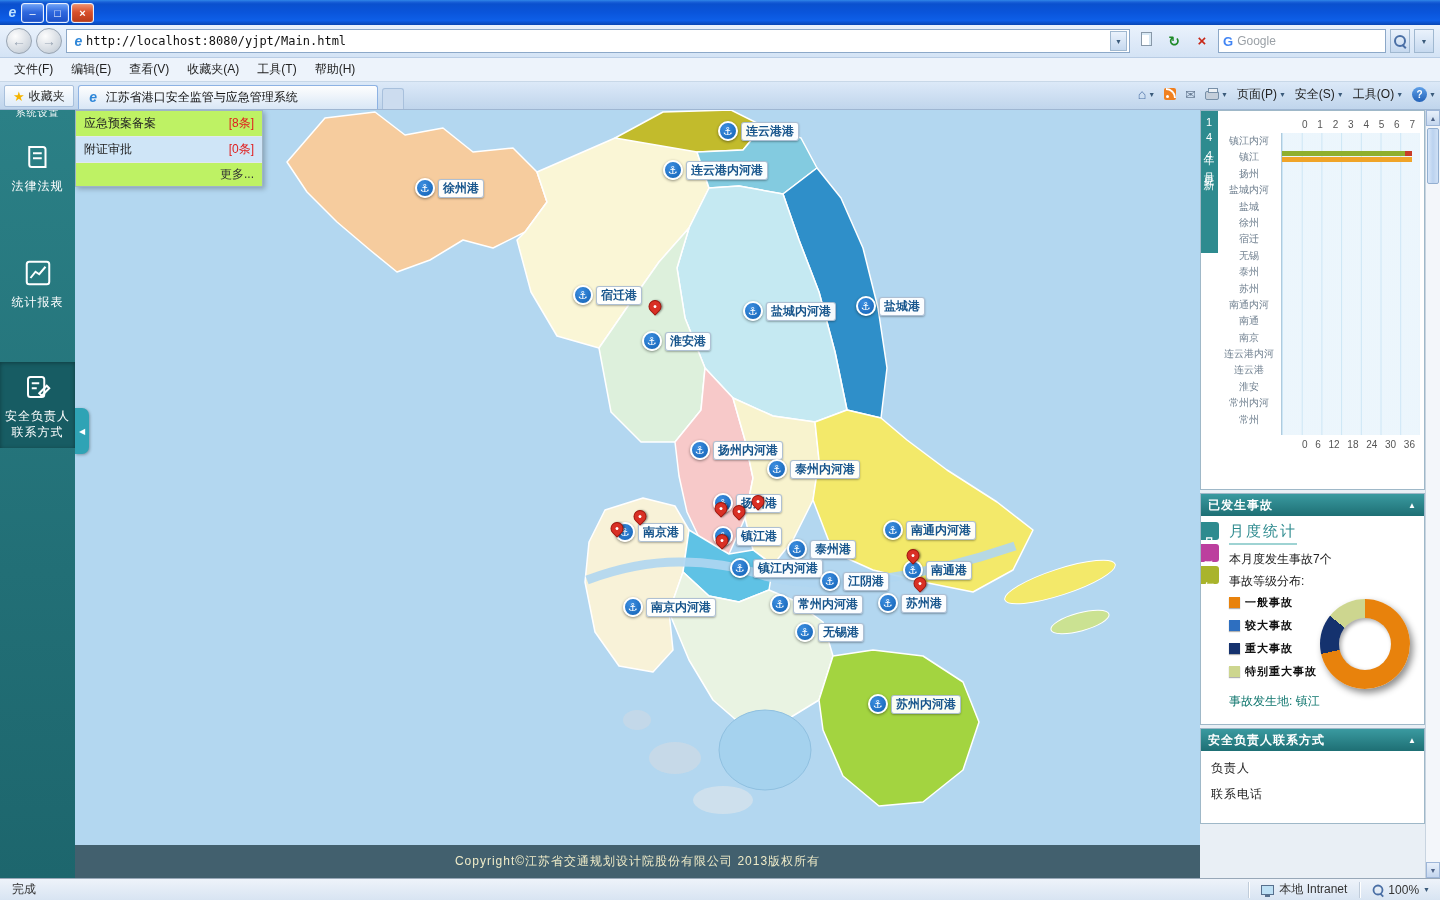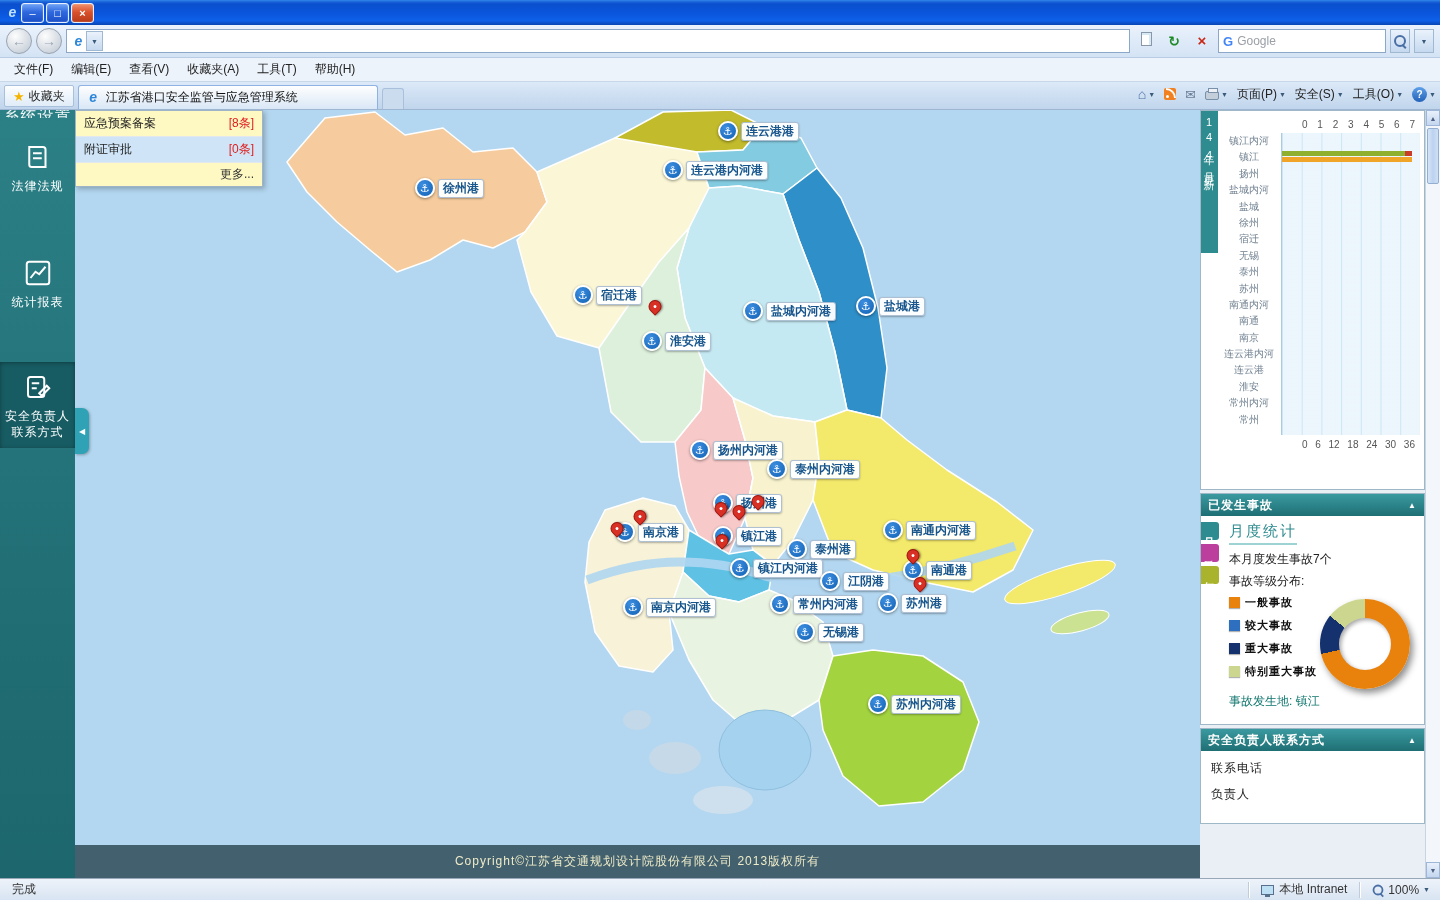--- a/index.html
+++ b/index.html
@@ -83,21 +83,21 @@
     background:#EDF1F5; border:1px solid #7890A8; }
   .help-ic { width:15px; height:15px; border-radius:50%; background:linear-gradient(180deg,#5FA0E8,#2362B8);
     color:#fff; font-size:10px; font-weight:bold; text-align:center; line-height:15px; }
 
   
   .content { flex:1; display:flex; min-height:0; }
 
   
   .sidebar { width:75px; flex:none; background:linear-gradient(180deg,#2B8086,#226F76 60%,#1D666D);
     color:#fff; display:flex; flex-direction:column; align-items:center; overflow:hidden; }
-  .sb-partial { font-size:16px; margin-top:-4px; height:12px; overflow:hidden; opacity:.95; letter-spacing:1px; }
+  .sb-partial { font-size:10px; margin-top:-4px; height:12px; overflow:hidden; opacity:.95; letter-spacing:1px; }
   .sb-item { width:100%; display:flex; flex-direction:column; align-items:center; padding:10px 0 8px; }
   .sb-item .sb-ic { width:30px; height:30px; stroke:#fff; fill:none; stroke-width:1.6; margin-bottom:6px; }
   .sb-label { font-size:12px; letter-spacing:1px; line-height:16px; }
   .sb-item.s1 { margin-top:46px; }
   .sb-item.s2 { margin-top:14px; }
   .sb-item.s3 { margin-top:14px; }
   .sb-item.active { margin-top:44px; background:#175C63; box-shadow:inset 0 1px 4px rgba(0,0,0,.35); }
 
   
   .map-area { width:1125px; flex:none; position:relative; background:#B3D7F0; overflow:hidden; }
@@ -108,21 +108,21 @@
     background:radial-gradient(circle at 35% 30%,#3C8EE0,#1261B4); border:2px solid #fff;
     box-shadow:0 1px 3px rgba(0,0,0,.45); color:#fff; font-size:11px; line-height:16px; text-align:center; }
   .port-label { margin-left:3px; background:rgba(255,255,255,.95); border:1px solid rgba(110,140,175,.55);
     border-radius:3px; padding:0 4px; font-size:12px; font-weight:bold; color:#17558C; line-height:17px;
     white-space:nowrap; box-shadow:0 1px 2px rgba(0,0,0,.3); }
   .pin { position:absolute; width:13px; height:13px; background:#D93025; border:1px solid #9E140C;
     border-radius:50% 50% 50% 0; transform:translate(-50%,-100%) rotate(-45deg);
     box-shadow:1px 1px 2px rgba(0,0,0,.4); }
   .pin::after { content:''; position:absolute; left:4px; top:4px; width:3px; height:3px; background:#fff; border-radius:50%; }
 
-  .quick-panel { position:absolute; left:0; top:0; width:188px; background:#fef9c3;
+  .quick-panel { position:absolute; left:0; top:0; width:188px; background:#bef264;
     border:1px solid #9FB4C6; box-shadow:2px 2px 5px rgba(0,0,0,.25); font-size:12px; }
   .qp-row { display:flex; justify-content:space-between; padding:4px 8px; border-bottom:1px solid #E2E8EE; color:#222; }
   .qp-row.hl { background:#CFE5F7; }
   .qp-count { color:#E02020; }
   .qp-more { text-align:right; padding:3px 8px; color:#333; }
 
   .collapse-tab { position:absolute; left:0; top:298px; width:14px; height:46px; background:#2FA3B5;
     border-radius:0 7px 7px 0; color:#fff; font-size:8px; display:flex; align-items:center; justify-content:center;
     box-shadow:1px 1px 3px rgba(0,0,0,.3); }
 
@@ -211,20 +211,21 @@
       <span class="win-btn">□</span>
       <span class="win-btn close">×</span>
     </span>
   </div>
 
   <div class="addr-row">
     <span class="nav-circle">←</span>
     <span class="nav-circle">→</span>
     <div class="addr-box">
       <span class="ie-logo small">e</span>
+      <span class="addr-text">http://localhost:8080/yjpt/Main.html</span>
       <span class="small-drop">▼</span>
     </div>
     <span class="mini-btn"><span class="page-ic"></span></span>
     <span class="mini-btn refresh">↻</span>
     <span class="mini-btn stop">×</span>
     <div class="search-box">
       <span class="g-logo">G</span>
       <span class="search-text">Google</span>
     </div>
     <span class="search-btn">
@@ -581,22 +582,22 @@
             <div class="acc-footer">事故发生地: 镇江</div>
           </div>
         </div>
       </div>
 
       <div class="panel contact-panel">
         <div class="panel-header">
           <span>安全负责人联系方式</span>
           <span class="collapse">▲</span>
         </div>
+        <div class="contact-row">负责人</div>
         <div class="contact-row">联系电话</div>
-        <div class="contact-row">负责人</div>
       </div>
 
     </div>
 
     <div class="scroll-col">
       <div class="scroll-btn">▲</div>
       <div class="scroll-track">
         <div class="scroll-thumb"></div>
       </div>
       <div class="scroll-btn">▼</div>

